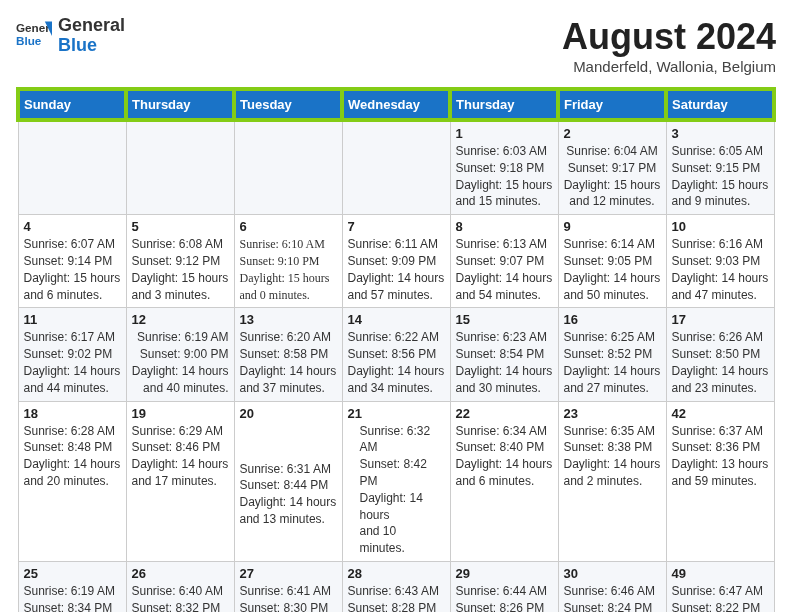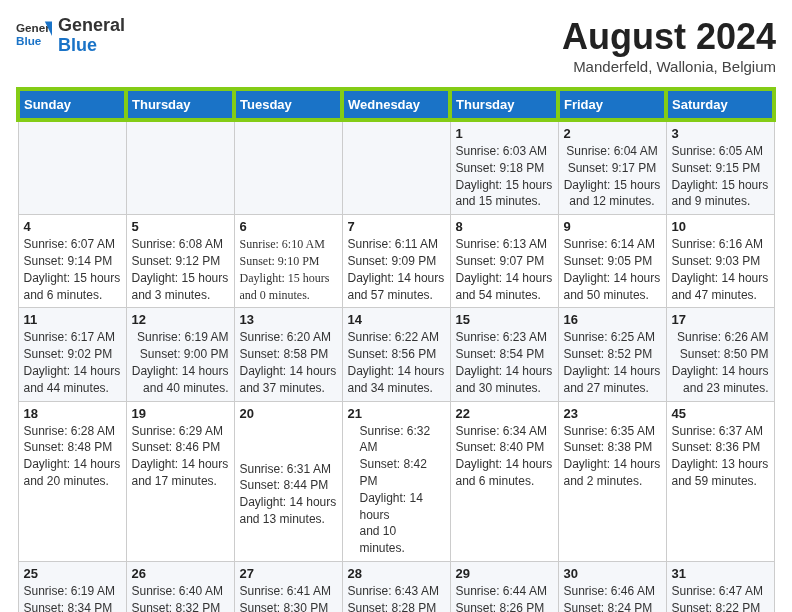--- a/index.html
+++ b/index.html
@@ -240,21 +240,21 @@
         </td>
         <td>
           <span class="day-num">16</span>
           <div class="day-info" style="white-space: pre-line;">Sunrise: 6:25 AM
 Sunset: 8:52 PM
 Daylight: 14 hours
 and 27 minutes.</div>
         </td>
         <td>
           <span class="day-num">17</span>
-          <div class="day-info" style="white-space: pre-line; text-align: right;">Sunrise: 6:26 AM
+          <div class="day-info" style="white-space: pre-line;">Sunrise: 6:26 AM
 Sunset: 8:50 PM
 Daylight: 14 hours
 and 23 minutes.</div>
         </td>
       </tr>
       <tr>
         <td>
           <span class="day-num">18</span>
           <div class="day-info" style="white-space: pre-line;">Sunrise: 6:28 AM
 Sunset: 8:48 PM
@@ -290,21 +290,21 @@
 and 6 minutes.</div>
         </td>
         <td>
           <span class="day-num">23</span>
           <div class="day-info" style="white-space: pre-line;">Sunrise: 6:35 AM
 Sunset: 8:38 PM
 Daylight: 14 hours
 and 2 minutes.</div>
         </td>
         <td>
-          <span class="day-num">45</span>
+          <span class="day-num">42</span>
           <div class="day-info" style="white-space: pre-line;">Sunrise: 6:37 AM
 Sunset: 8:36 PM
 Daylight: 13 hours
 and 59 minutes.</div>
         </td>
       </tr>
       <tr>
         <td>
           <span class="day-num">25</span>
           <div class="day-info" style="white-space: pre-line;">Sunrise: 6:19 AM
@@ -341,21 +341,21 @@
 and 41 minutes.</div>
         </td>
         <td>
           <span class="day-num">30</span>
           <div class="day-info" style="white-space: pre-line;">Sunrise: 6:46 AM
 Sunset: 8:24 PM
 Daylight: 13 hours
 and 37 minutes.</div>
         </td>
         <td>
-          <span class="day-num">31</span>
+          <span class="day-num">49</span>
           <div class="day-info" style="white-space: pre-line;">Sunrise: 6:47 AM
 Sunset: 8:22 PM
 Daylight: 13 hours
 and 34 minutes.</div>
         </td>
       </tr>
     </tbody>
 </table>
 
 <div class="footer-note">

